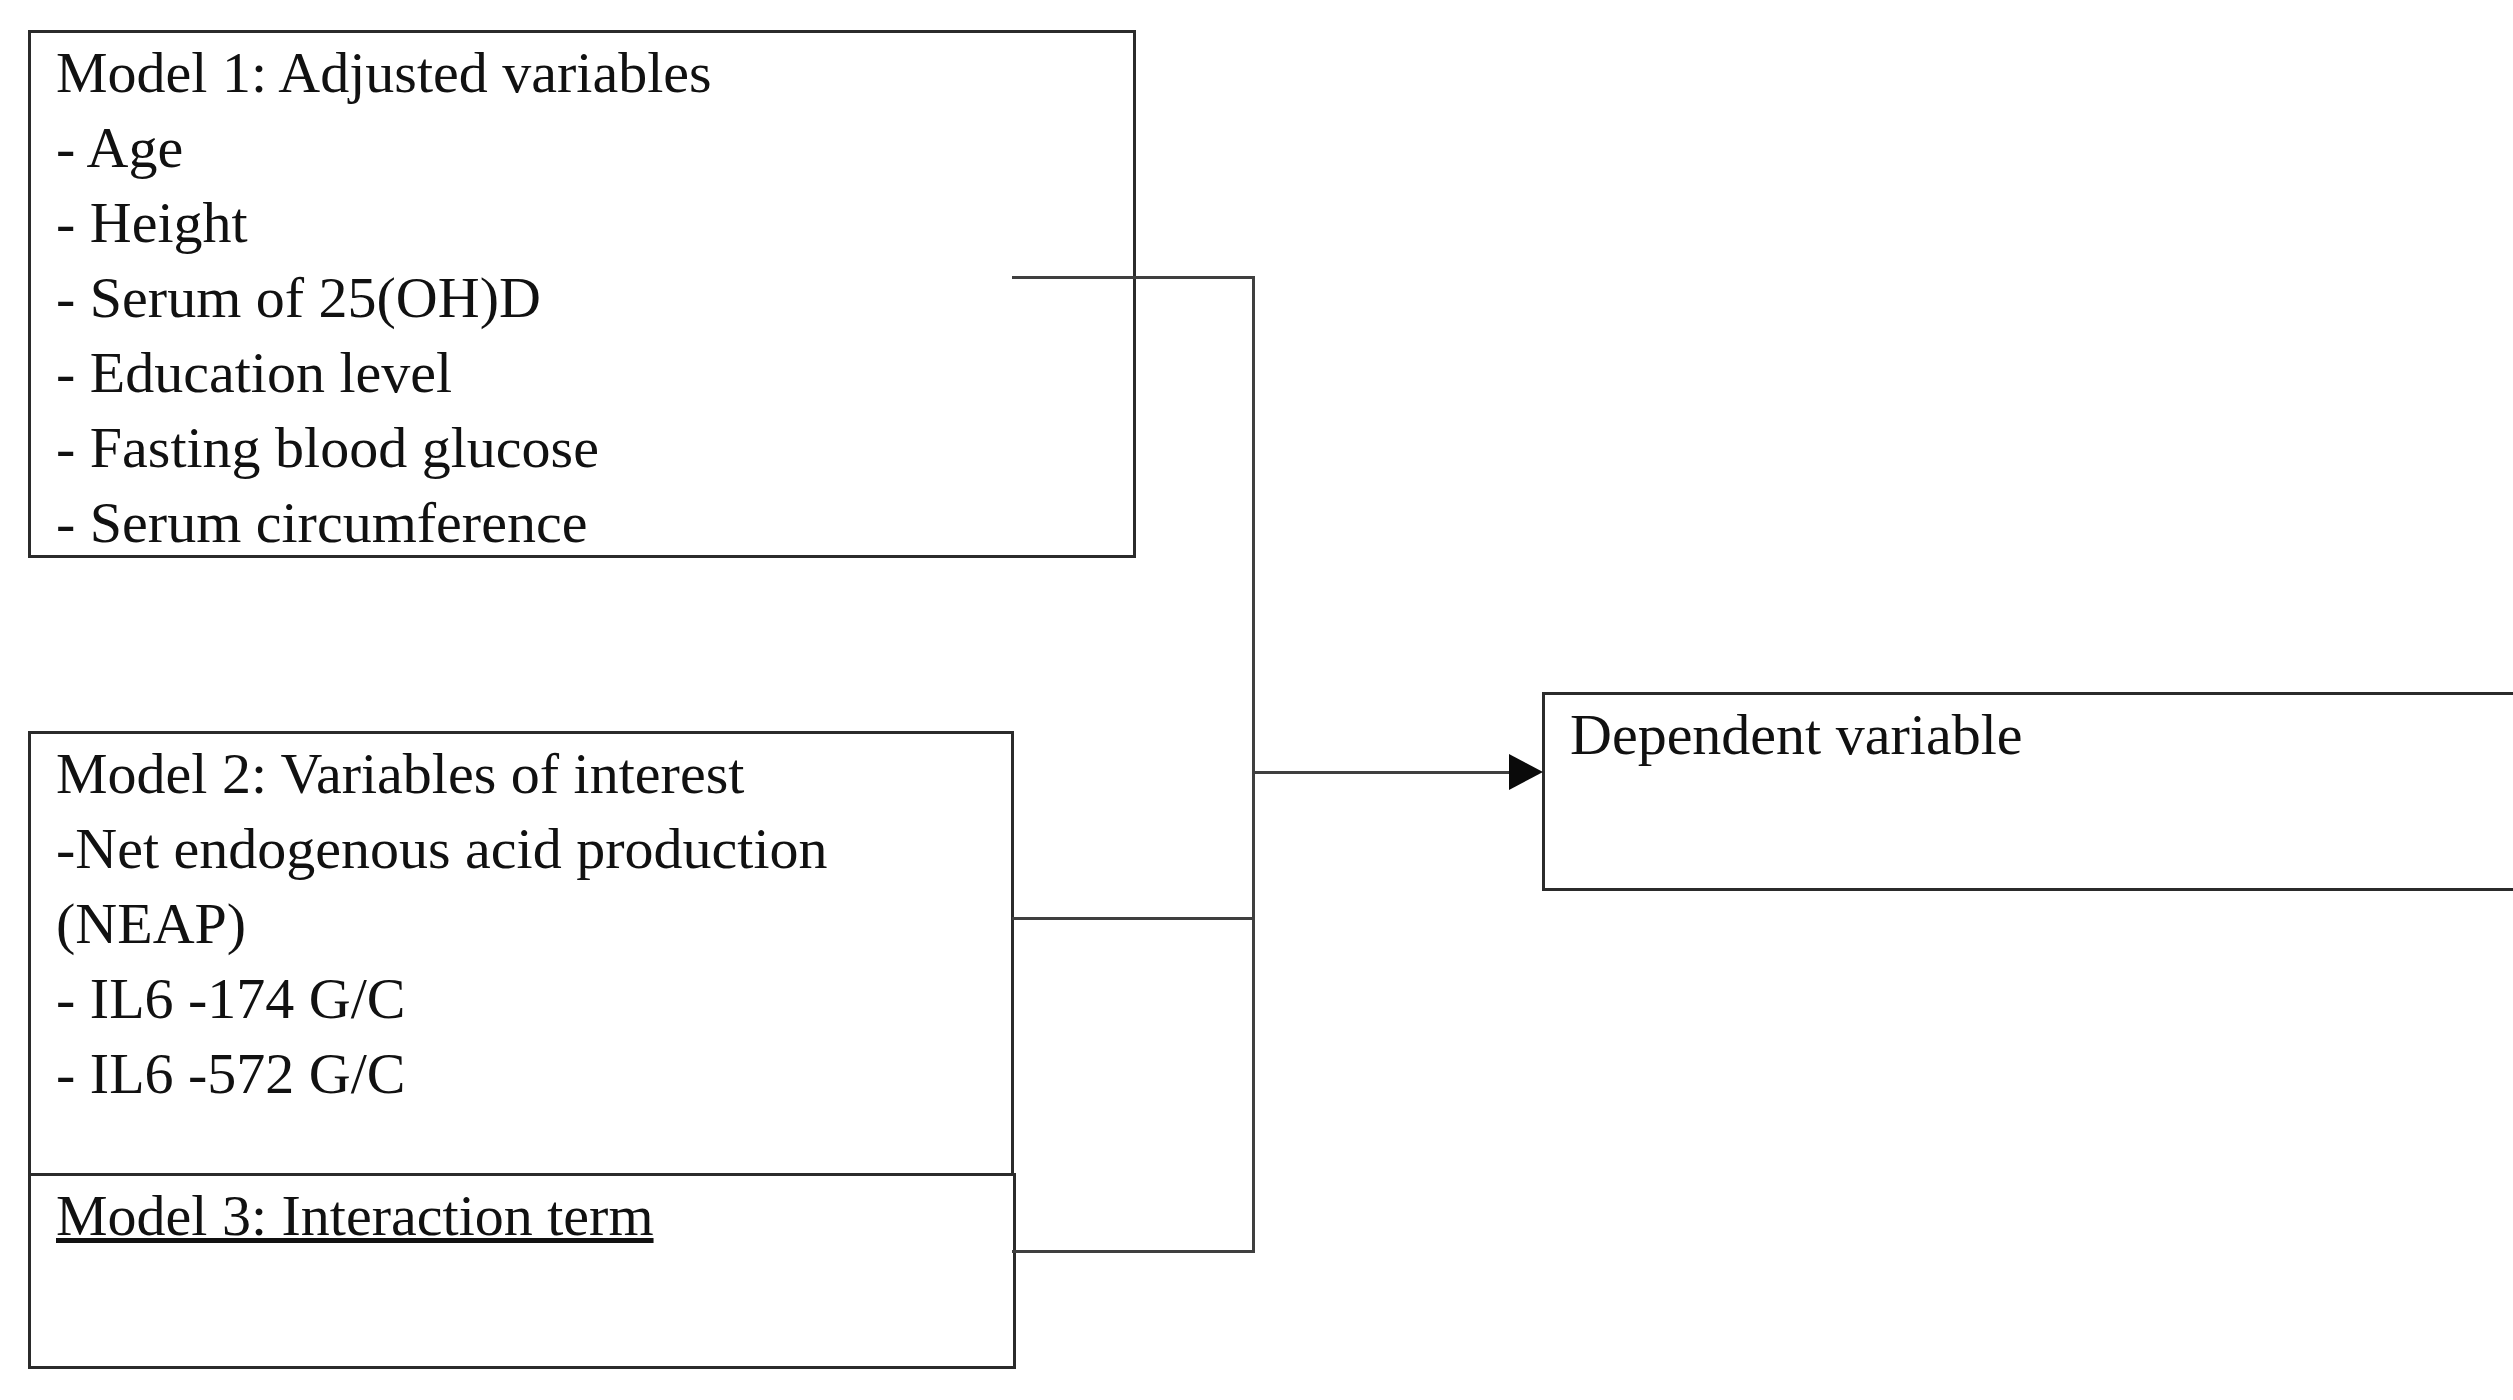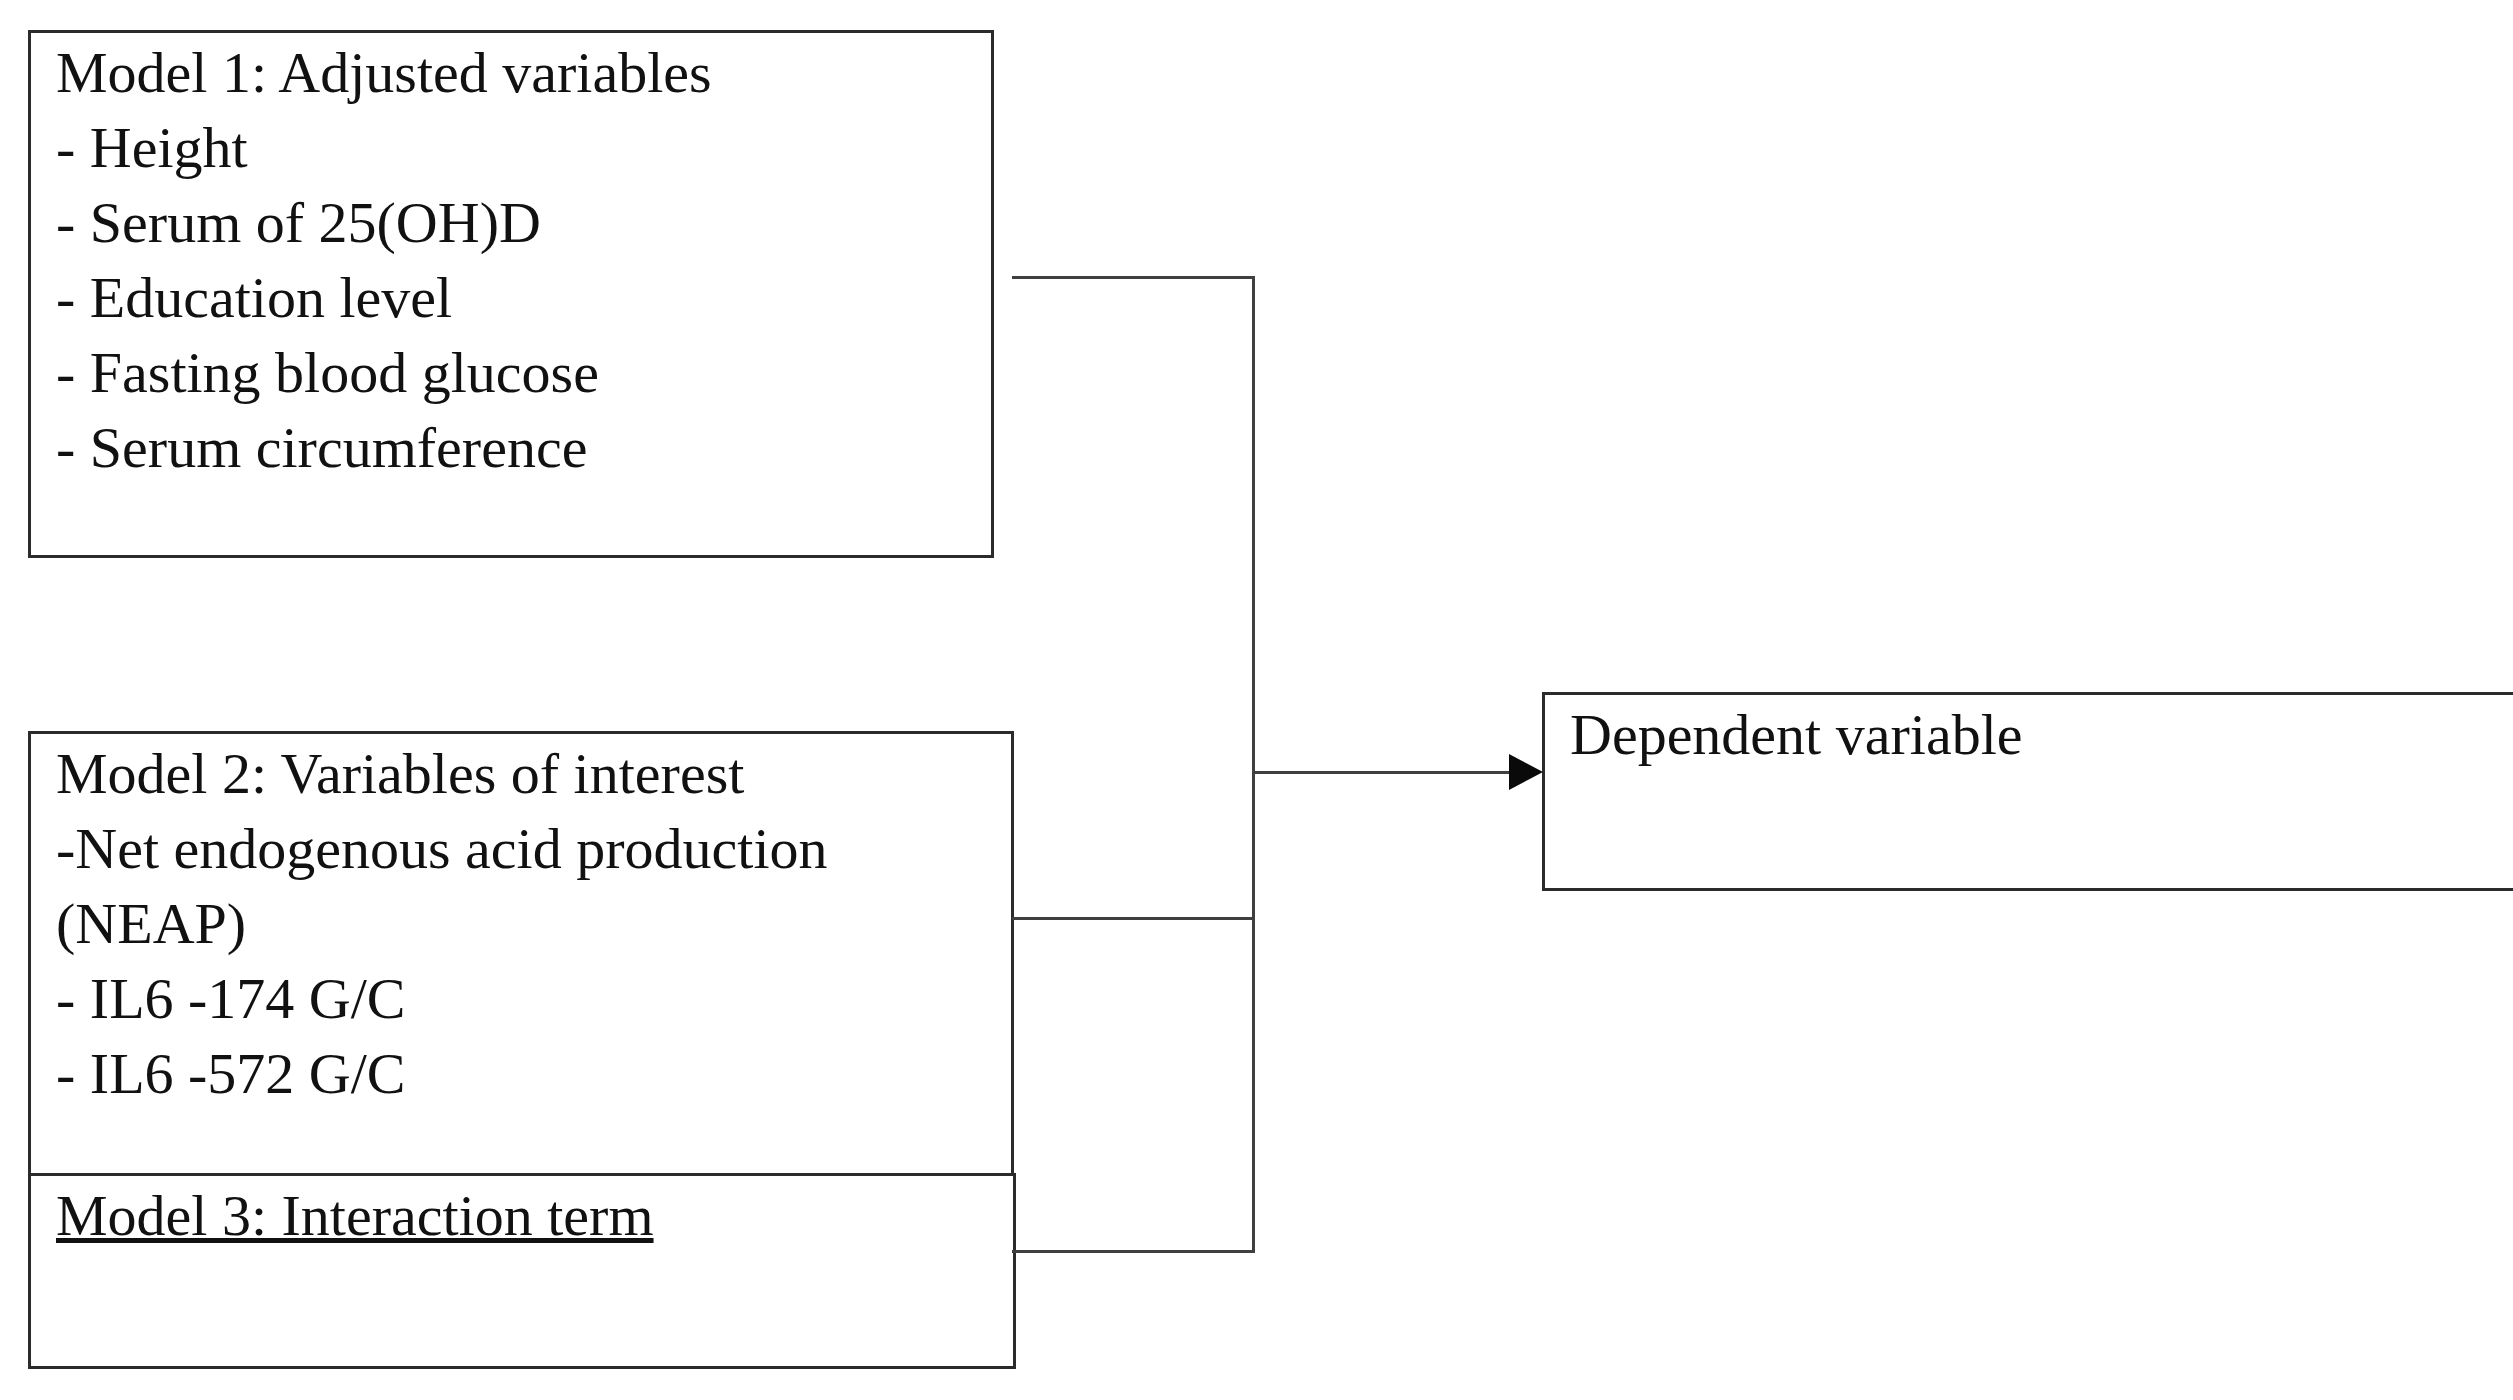--- a/index.html
+++ b/index.html
@@ -16,21 +16,21 @@
     position:absolute;
     box-sizing:border-box;
     border:3px solid var(--box-border,#2b2b2b);
     background:var(--background,#ffffff);
     padding:2px 8px 0 25px;
     font-size:58px;
     line-height:75px;
     white-space:nowrap;
   }
   .box .line{display:block;}
-  .box-model1{left:28px;top:30px;width:966px;height:528px;}
+  .box-model1{left:28px;top:30px;width:1108px;height:528px;}
   .box-model2{left:28px;top:731px;width:986px;height:479px;}
   .box-model3{left:28px;top:1173px;width:988px;height:196px;text-decoration:underline;}
   .box-dependent{left:1542px;top:692px;width:1012px;height:199px;}
   .hline,.vline{position:absolute;background:var(--connector,#3f3f3f);}
   .conn-m1{left:1012px;top:276px;width:243px;height:3px;}
   .conn-m2{left:1012px;top:917px;width:243px;height:3px;}
   .conn-m3{left:1012px;top:1250px;width:243px;height:3px;}
   .conn-trunk{left:1252px;top:276px;width:3px;height:977px;}
   .conn-arrow{left:1252px;top:771px;width:258px;height:3px;}
   .arrowhead{
@@ -42,20 +42,21 @@
     border-left:34px solid var(--arrowhead,#0a0a0a);
   }
 </style>
 </head>
 <body>
 
 <div class="canvas" style="--background: #ffffff; --text: #111111; --box-border: #2b2b2b; --connector: #3f3f3f; --arrowhead: #0a0a0a;">
 
   <div class="box box-model1">
     <span class="line">Model 1: Adjusted variables</span>
+    <span class="line">- Age</span>
     <span class="line">- Height</span>
     <span class="line">- Serum of 25(OH)D</span>
     <span class="line">- Education level</span>
     <span class="line">- Fasting blood glucose</span>
     <span class="line">- Serum circumference</span>
   </div>
 
   <div class="box box-model2">
     <span class="line">Model 2: Variables of interest</span>
     <span class="line">-Net endogenous acid production</span>

